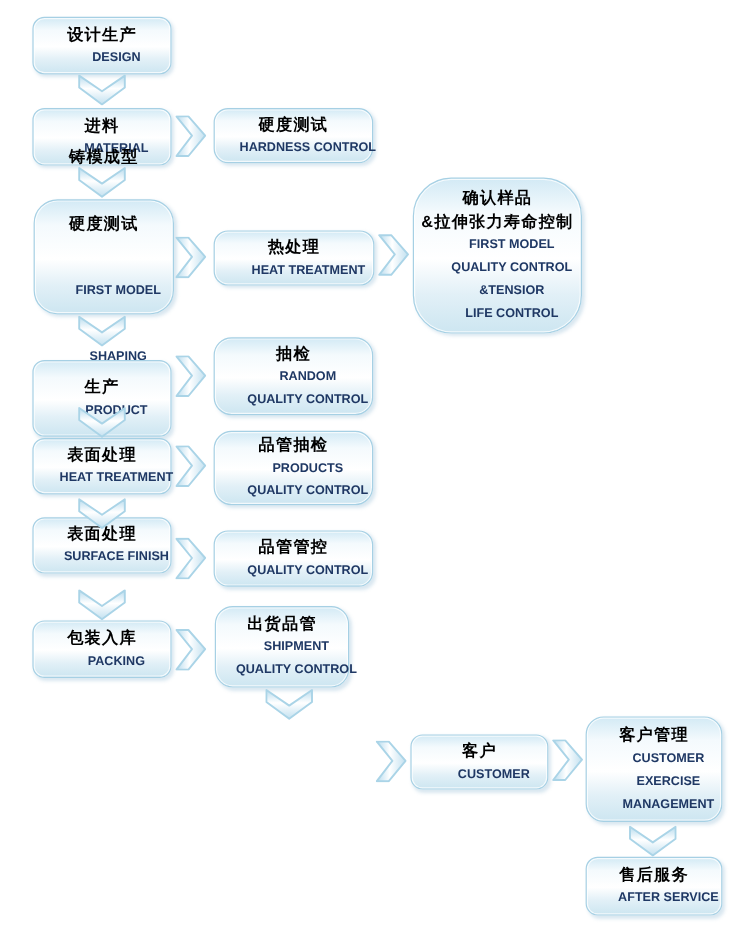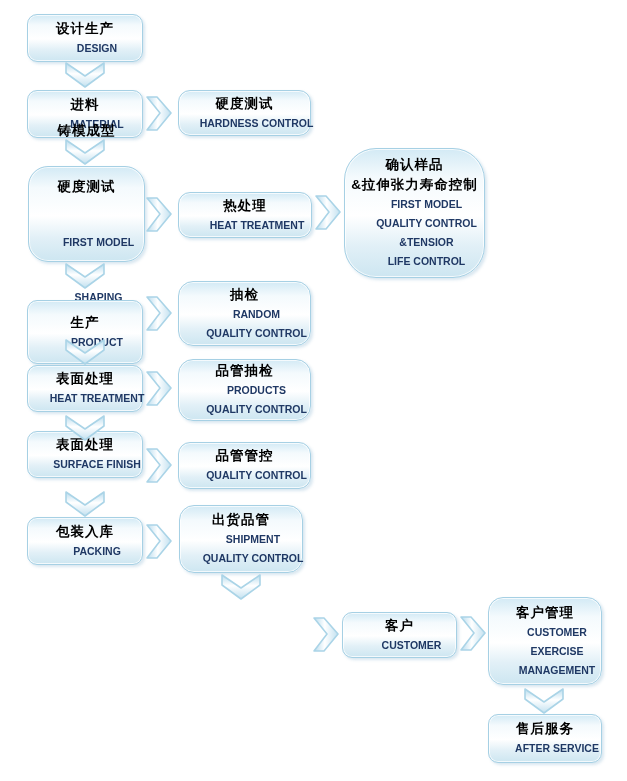--- a/index.html
+++ b/index.html
@@ -137,21 +137,21 @@
   <div class="node r12" style="left:178px;top:442px;width:133px;height:47px">
     <div class="cn">品管管控</div>
     <div class="en">QUALITY CONTROL</div>
   </div>
 
   <div class="node" style="left:27px;top:517px;width:116px;height:48px">
     <div class="cn">包装入库</div>
     <div class="en">PACKING</div>
   </div>
 
-  <div class="node r15" style="left:179px;top:505px;width:124px;height:68px">
+  <div class="node r15" style="left:179px;top:505px;width:112px;height:68px">
     <div class="cn">出货品管</div>
     <div class="en">SHIPMENT</div>
     <div class="en">QUALITY CONTROL</div>
   </div>
 
 
   <div class="node" style="left:342px;top:612px;width:115px;height:46px">
     <div class="cn">客户</div>
     <div class="en">CUSTOMER</div>
   </div>

